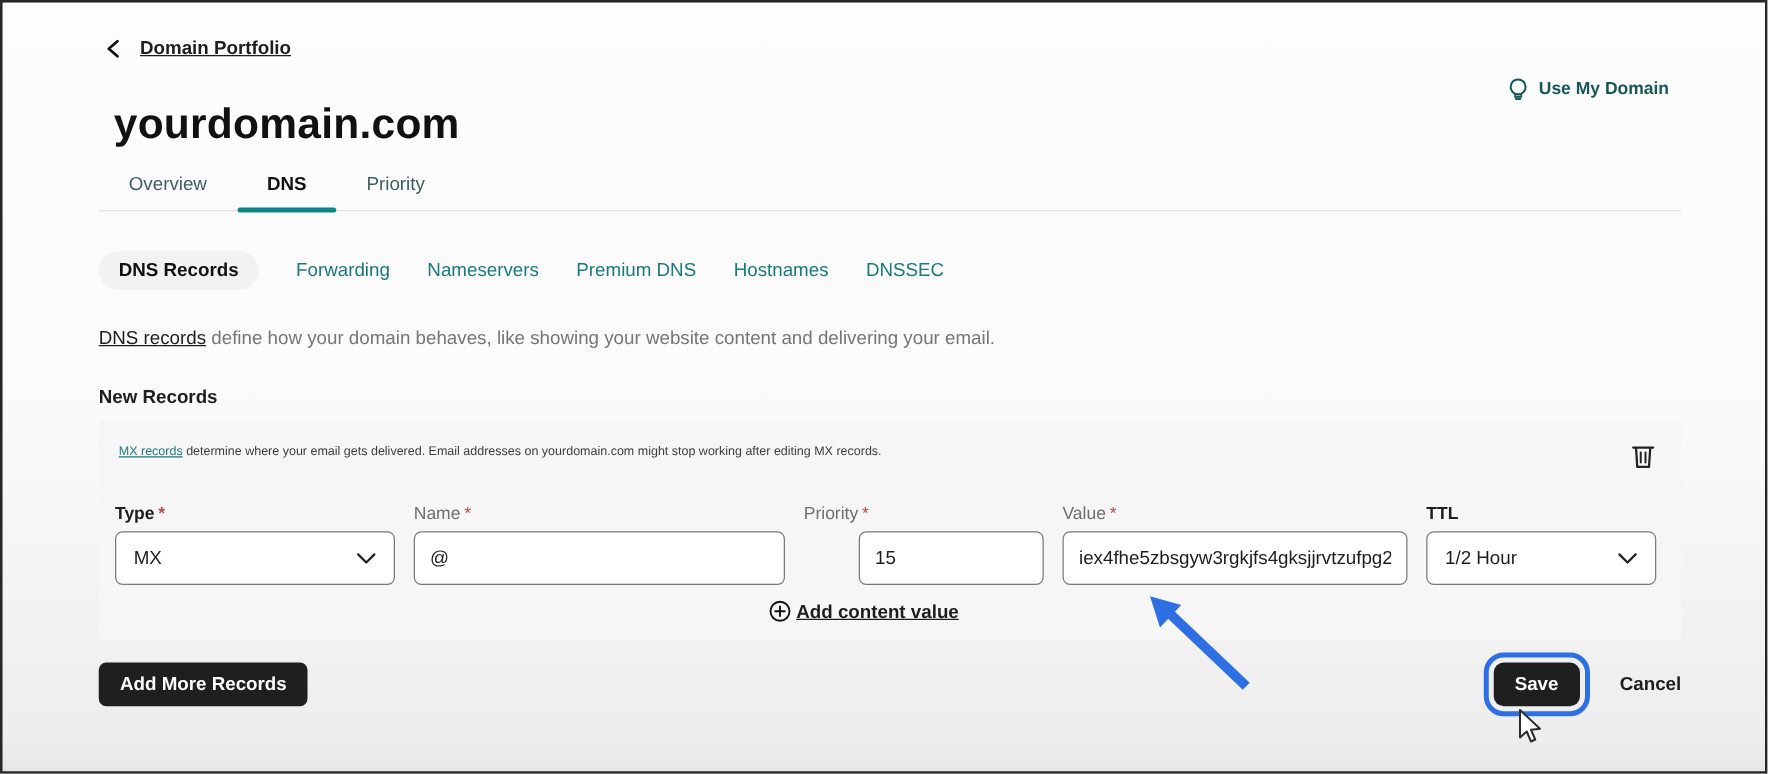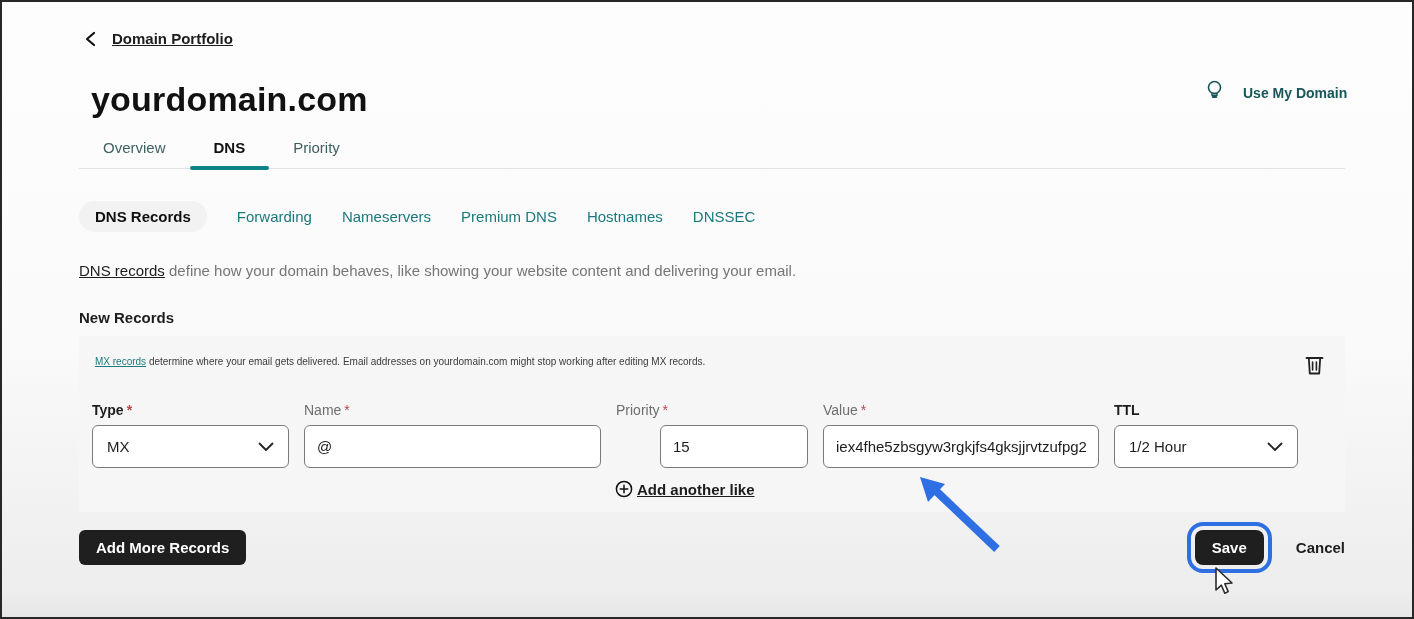--- a/index.html
+++ b/index.html
@@ -7,21 +7,21 @@
   body { font-family: "Liberation Sans", sans-serif; background:#d9d9d9; }
   .screen {
     position:relative; width:1414px; height:619px; overflow:hidden;
     background:linear-gradient(180deg,#fdfdfd 0%,#fafafa 55%,#ededed 96%,#e6e6e6 100%);
     border:2px solid #272727;
   }
   
   .back-row { position:absolute; left:82px; top:28px; display:flex; align-items:center; gap:14px; }
   .back-link { font-size:15px; font-weight:700; color:#1d1d1d; text-decoration:underline; cursor:pointer; }
   .page-title { position:absolute; left:89px; top:78px; font-size:34px; font-weight:700; color:#111; letter-spacing:.2px; }
-  .use-domain { position:absolute; left:1204px; top:78px; display:flex; align-items:flex-end; gap:20px; cursor:pointer; }
+  .use-domain { position:absolute; left:1204px; top:60px; display:flex; align-items:flex-start; gap:8px; cursor:pointer; }
   .use-domain span { font-size:14px; font-weight:700; color:#17575a; }
 
   
   .tabs { position:absolute; left:77px; top:131px; width:1266px; display:flex; border-bottom:1px solid #e2e2e2; }
   .tab { padding:6px 24px 12px 24px; font-size:15px; color:#3f5f61; cursor:pointer; position:relative; }
   .tab.active { color:#111; font-weight:700; }
   .tab.active::after { content:""; position:absolute; left:0; right:0; bottom:-2px; height:4px; background:#0f8488; border-radius:2px; }
 
   
   .subtabs { position:absolute; left:77px; top:199px; display:flex; align-items:center; gap:30px; }
@@ -43,21 +43,21 @@
   .fields { position:absolute; left:13px; top:66px; display:flex; gap:15px; }
   .field label { display:block; font-size:14px; color:#6e6e6e; margin-bottom:7px; }
   .field.strong-label label { color:#1d1d1d; font-weight:700; }
   .req { color:#b5494f; margin-left:3px; }
   .control, .field input {
     height:43px; border:1px solid #7a7a7a; border-radius:6px; background:#fff;
     font-size:15px; color:#1d1d1d; font-family:"Liberation Sans",sans-serif;
   }
   .field input { width:100%; padding:0 12px; outline:none; }
   .select { display:flex; align-items:center; justify-content:space-between; padding:0 14px; cursor:pointer; }
-  .w-type { width:197px; } .w-name { width:297px; } .w-priority { width:192px;padding-left:44px; } .w-value { width:276px; } .w-ttl { width:184px; }
+  .w-type { width:224px; } .w-name { width:297px; } .w-priority { width:192px;padding-left:44px; } .w-value { width:276px; } .w-ttl { width:184px; }
 
   .add-another { position:absolute; left:536px; top:144px; display:flex; align-items:center; gap:4px; cursor:pointer; background:none; border:none; }
   .add-another span { font-size:15px; font-weight:700; color:#1d1d1d; text-decoration:underline; }
 
   
   .footer { position:absolute; left:77px; top:520px; width:1266px; display:flex; align-items:center; justify-content:space-between; }
   .btn-dark { background:#1f1f1f; color:#fff; font-size:15px; font-weight:700; border:none; border-radius:6px; padding:9px 17px; cursor:pointer; font-family:"Liberation Sans",sans-serif; }
   .footer-right { display:flex; align-items:center; gap:24px; }
   .save-ring { border:4px solid #2f6fe4; border-radius:16px; padding:4px; }
   .cancel-link { font-size:15px; font-weight:700; color:#1d1d1d; cursor:pointer; background:none; border:none; font-family:"Liberation Sans",sans-serif; }
@@ -163,21 +163,21 @@
         </div>
       </div>
 
     </div>
 
     <button class="add-another">
       <svg width="18" height="18" viewBox="0 0 18 18">
         <circle cx="9" cy="9" r="7.6" fill="none" stroke="#111" stroke-width="1.5"></circle>
         <path d="M9 5.2 v7.6 M5.2 9 h7.6" stroke="#111" stroke-width="1.5" stroke-linecap="round"></path>
       </svg>
-      <span>Add another like</span>
+      <span>Add content value</span>
     </button>
 
   </div>
 
   <div class="footer">
     <button class="btn-dark">Add More Records</button>
     <div class="footer-right">
       <div class="save-ring">
         <button class="btn-dark" style="border-radius:8px;">Save</button>
       </div>

